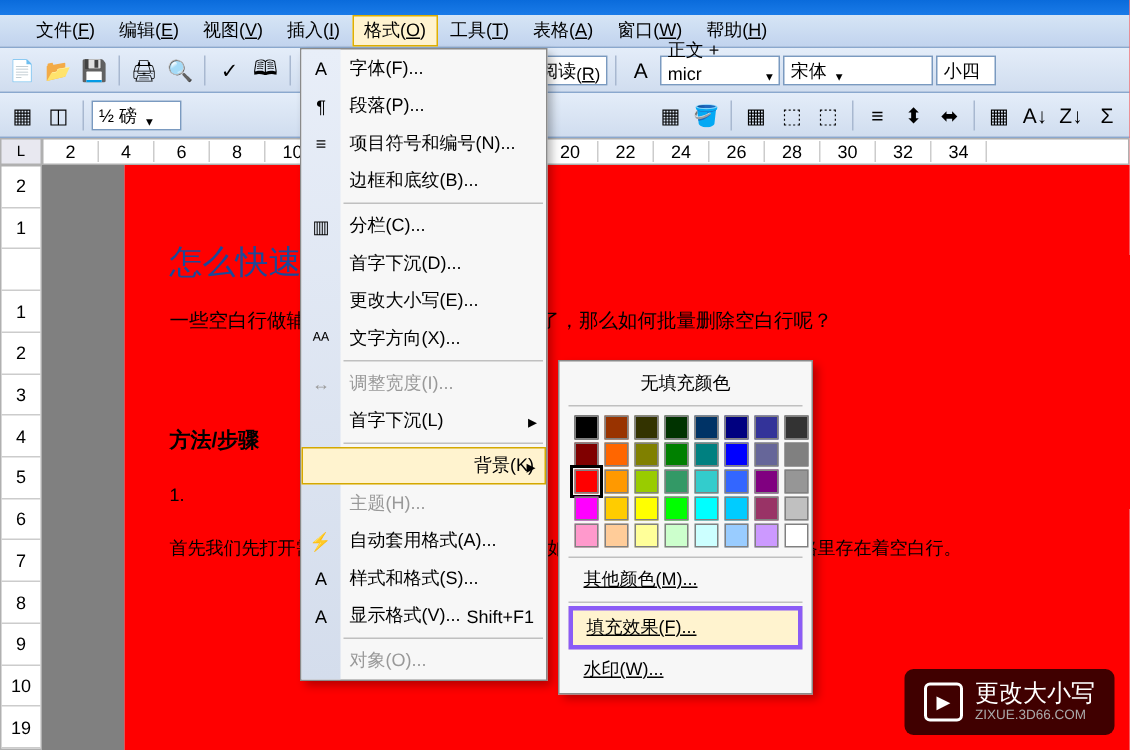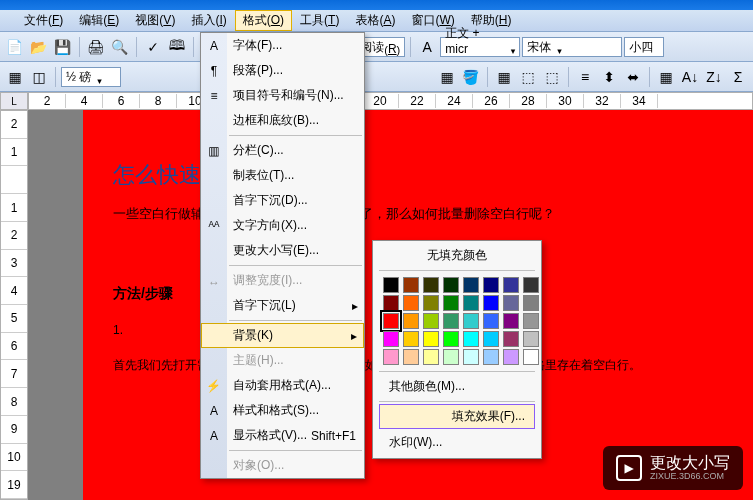--- a/index.html
+++ b/index.html
@@ -34,31 +34,31 @@
 .page-text { margin-top: 12px; font-size: 13px; line-height: 1.8; }
 .page-subtitle { font-size: 14px; font-weight: bold; margin-top: 60px; }
 .page-list { margin-top: 20px; }
 .page-para { margin-top: 20px; }
 
 .dropdown { position: absolute; top: 32px; left: 200px; width: 165px; background: #f7f7f7; border: 1px solid #8a8a8a; box-shadow: 3px 3px 6px rgba(0,0,0,0.3); z-index: 100; }
 .dropdown .icon-col { position:absolute; left:0; top:0; bottom:0; width:26px; background: linear-gradient(#e8eef8,#d4ddec); }
 .dropdown .item { position:relative; padding: 4px 8px 4px 32px; display:flex; align-items:center; justify-content:space-between; min-height: 21px; }
 .dropdown .item.has-arrow::after { content:"▸"; position:absolute; right:6px; }
 .dropdown .item.disabled { color: #999; }
-.dropdown .item.highlighted { background: #fff3cf; border: 1px solid #d4a800; padding: 3px 7px 3px 31px; }
+.dropdown .item.highlighted { background: #fff3cf; border: 1px solid #d4a800; padding: 3px 7px 3px 31px; justify-content: flex-end; }
 .dropdown .sep { height: 1px; background: #c0c0c0; margin: 2px 2px 2px 28px; }
 .dropdown .icon { position:absolute; left:5px; width:16px; height:16px; display:flex;align-items:center;justify-content:center; font-size:12px; }
 
 .submenu { position: absolute; top: 240px; left: 372px; width: 170px; background: #f7f7f7; border: 1px solid #8a8a8a; box-shadow: 3px 3px 6px rgba(0,0,0,0.3); z-index: 110; padding: 2px; }
 .submenu .title { text-align:center; padding: 4px; }
 .submenu .palette { display:grid; grid-template-columns: repeat(8, 18px); gap: 2px; padding: 4px 8px; }
 .submenu .swatch { width: 16px; height: 16px; border: 1px solid #808080; }
 .submenu .swatch.selected { outline: 2px solid #000; outline-offset: 1px; }
-.submenu .sm-item { padding: 4px 10px; margin: 1px 4px; }
-.submenu .sm-item.highlighted { background: #fff3cf; border: 1px solid #8b5cf6; padding: 3px 9px; text-align: right; }
+.submenu .sm-item { padding: 4px 10px; margin: 1px 4px; text-decoration: underline; }
+.submenu .sm-item.highlighted { background: #fff3cf; border: 3px solid #8b5cf6; padding: 3px 9px; }
 .submenu .sep { height:1px; background:#c0c0c0; margin: 2px 4px; }
 
 .watermark-logo { position: absolute; right: 10px; bottom: 10px; width: 140px; height: 44px; background: rgba(0,0,0,0.75); border-radius: 6px; display:flex; align-items:center; justify-content:center; gap:8px; z-index:200; }
 .watermark-logo .play { width:26px;height:26px;border:2px solid #fff;border-radius:4px;display:flex;align-items:center;justify-content:center;color:#fff; }
 .watermark-logo .txt { color:#fff; font-size:16px; line-height:1; }
 .watermark-logo .sub { color:#aaa; font-size:9px; }
 </style>
 </head>
 <body>
 
@@ -205,31 +205,28 @@
       </div>
       <div class="item">
         <span>边框和底纹(B)...</span>
       </div>
       <div class="sep"></div>
       <div class="item">
         <span class="icon">▥</span>
         <span>分栏(C)...</span>
       </div>
       <div class="item">
-        <span>制表位(T)...</span>
-      </div>
-      <div class="item">
         <span>首字下沉(D)...</span>
+      </div>
+      <div class="item">
+        <span>更改大小写(E)...</span>
       </div>
       <div class="item">
         <span class="icon">ᴬᴬ</span>
         <span>文字方向(X)...</span>
-      </div>
-      <div class="item">
-        <span>更改大小写(E)...</span>
       </div>
       <div class="sep"></div>
       <div class="item disabled">
         <span class="icon">↔</span>
         <span>调整宽度(I)...</span>
       </div>
       <div class="item has-arrow">
         <span>首字下沉(L)</span>
       </div>
       <div class="sep"></div>

